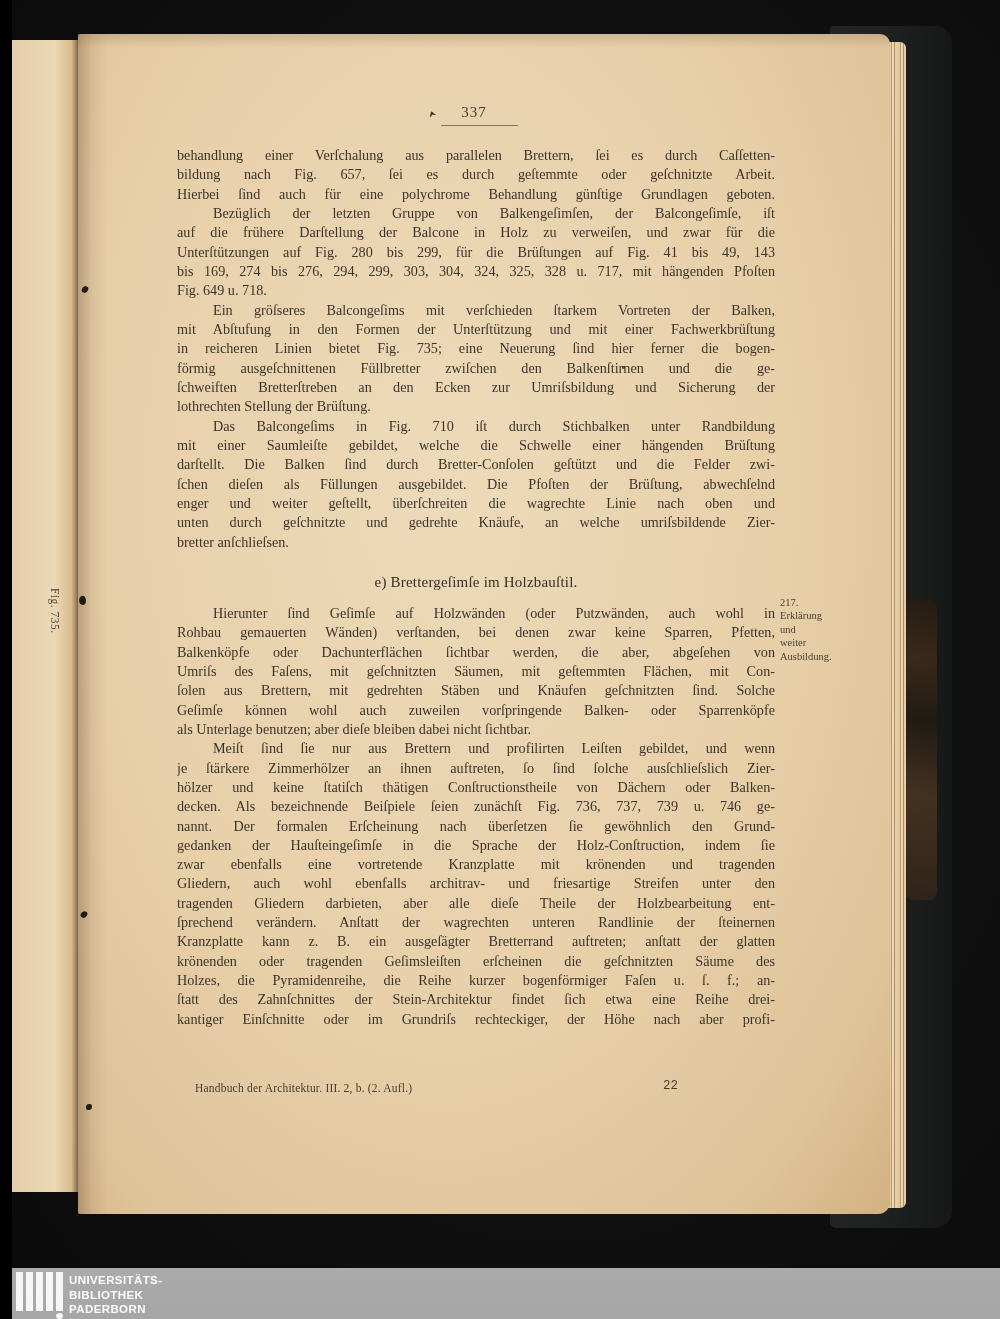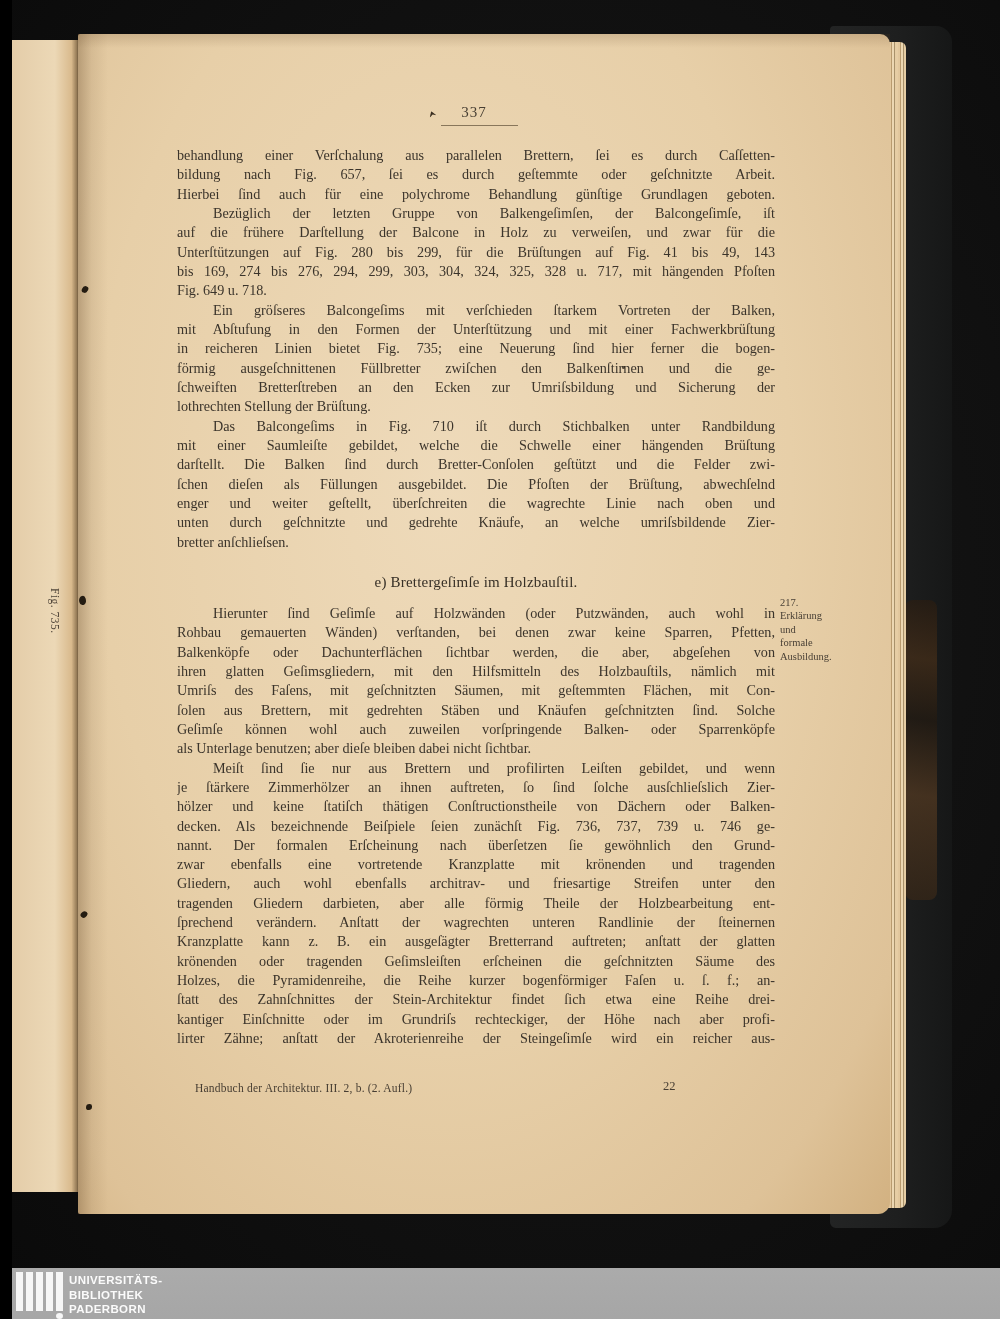--- a/index.html
+++ b/index.html
@@ -53,21 +53,21 @@
 
   
   .margin-note{position:absolute;left:768px;top:596px;width:94px;
          font-size:10.5px;line-height:13.4px;color:#4a4136;}
   .fig-label{position:absolute;left:34px;top:588px;width:16px;height:64px;}
   .fig-label span{position:absolute;left:15px;top:0;transform:rotate(90deg);transform-origin:0 0;
          white-space:nowrap;font-size:11.5px;letter-spacing:.5px;color:#51463a;}
 
   
   .f-left{position:absolute;left:183px;top:1082px;font-size:11.5px;letter-spacing:.2px;color:#463d32;}
-  .f-right{position:absolute;left:651px;top:1079px;font-size:12.5px;color:#463d32;}
+  .f-right{position:absolute;left:651px;top:1079px;font-size:12.5px;color:#463d32;font-family:Liberation Mono, monospace;}
 
   
   .speck{position:absolute;background:#241c12;border-radius:60% 40% 55% 45%;}
   .speck.s1{left:70px;top:286px;width:6px;height:7px;transform:rotate(25deg);}
   .speck.s2{left:67px;top:596px;width:7px;height:9px;transform:rotate(-15deg);}
   .speck.s3{left:69px;top:911px;width:6px;height:7px;transform:rotate(40deg);}
   .speck.s4{left:74px;top:1104px;width:6px;height:6px;}
   .speck.s5{left:610px;top:366px;width:3px;height:3px;opacity:.7;}
 
   
@@ -124,50 +124,49 @@
         <div class="ln">ſchen dieſen als Füllungen ausgebildet. Die Pfoſten der Brüſtung, abwechſelnd</div>
         <div class="ln">enger und weiter geſtellt, überſchreiten die wagrechte Linie nach oben und</div>
         <div class="ln">unten durch geſchnitzte und gedrehte Knäufe, an welche umriſsbildende Zier-</div>
         <div class="ln last">bretter anſchlieſsen.</div>
       </div>
       <div class="heading">e) Brettergeſimſe im Holzbauſtil.</div>
       <div class="para indent">
         <div class="ln">Hierunter ſind Geſimſe auf Holzwänden (oder Putzwänden, auch wohl in</div>
         <div class="ln">Rohbau gemauerten Wänden) verſtanden, bei denen zwar keine Sparren, Pfetten,</div>
         <div class="ln">Balkenköpfe oder Dachunterflächen ſichtbar werden, die aber, abgeſehen von</div>
-        <div class="ln">ihren glatten Geſimsgliedern, mit den Hilfsmitteln des Holzbauſtils, nämlich mit</div>
         <div class="ln">Umriſs des Faſens, mit geſchnitzten Säumen, mit geſtemmten Flächen, mit Con-</div>
         <div class="ln">ſolen aus Brettern, mit gedrehten Stäben und Knäufen geſchnitzten ſind. Solche</div>
         <div class="ln">Geſimſe können wohl auch zuweilen vorſpringende Balken- oder Sparrenköpfe</div>
         <div class="ln last">als Unterlage benutzen; aber dieſe bleiben dabei nicht ſichtbar.</div>
       </div>
       <div class="para indent">
         <div class="ln">Meiſt ſind ſie nur aus Brettern und profilirten Leiſten gebildet, und wenn</div>
         <div class="ln">je ſtärkere Zimmerhölzer an ihnen auftreten, ſo ſind ſolche ausſchlieſslich Zier-</div>
         <div class="ln">hölzer und keine ſtatiſch thätigen Conſtructionstheile von Dächern oder Balken-</div>
         <div class="ln">decken. Als bezeichnende Beiſpiele ſeien zunächſt Fig. 736, 737, 739 u. 746 ge-</div>
         <div class="ln">nannt. Der formalen Erſcheinung nach überſetzen ſie gewöhnlich den Grund-</div>
+        <div class="ln">gedanken der Hauſteingeſimſe in die Sprache der Holz-Conſtruction, indem ſie</div>
         <div class="ln">zwar ebenfalls eine vortretende Kranzplatte mit krönenden und tragenden</div>
         <div class="ln">Gliedern, auch wohl ebenfalls architrav- und friesartige Streifen unter den</div>
-        <div class="ln">tragenden Gliedern darbieten, aber alle förmig Theile der Holzbearbeitung ent-</div>
+        <div class="ln">tragenden Gliedern darbieten, aber alle dieſe Theile der Holzbearbeitung ent-</div>
         <div class="ln">ſprechend verändern. Anſtatt der wagrechten unteren Randlinie der ſteinernen</div>
         <div class="ln">Kranzplatte kann z. B. ein ausgeſägter Bretterrand auftreten; anſtatt der glatten</div>
         <div class="ln">krönenden oder tragenden Geſimsleiſten erſcheinen die geſchnitzten Säume des</div>
         <div class="ln">Holzes, die Pyramidenreihe, die Reihe kurzer bogenförmiger Faſen u. ſ. f.; an-</div>
         <div class="ln">ſtatt des Zahnſchnittes der Stein-Architektur findet ſich etwa eine Reihe drei-</div>
         <div class="ln">kantiger Einſchnitte oder im Grundriſs rechteckiger, der Höhe nach aber profi-</div>
-        <div class="ln">lirter Zähne; anſtatt der Akroterienreihe der Steingeſimſe wird ein reicher aus-</div>
       </div>
     </div>
 
   <div class="margin-note" id="margin-note">
       <div>217.</div>
       <div>Erklärung</div>
       <div>und</div>
-      <div>formale</div>
+      <div>weiter</div>
       <div>Ausbildung.</div>
     </div>
 
   <div class="fig-label">
     <span>Fig. 735.</span>
   </div>
 
   <span class="f-left">Handbuch der Architektur. III. 2, b. (2. Aufl.)</span>
   <span class="f-right">22</span>
 

